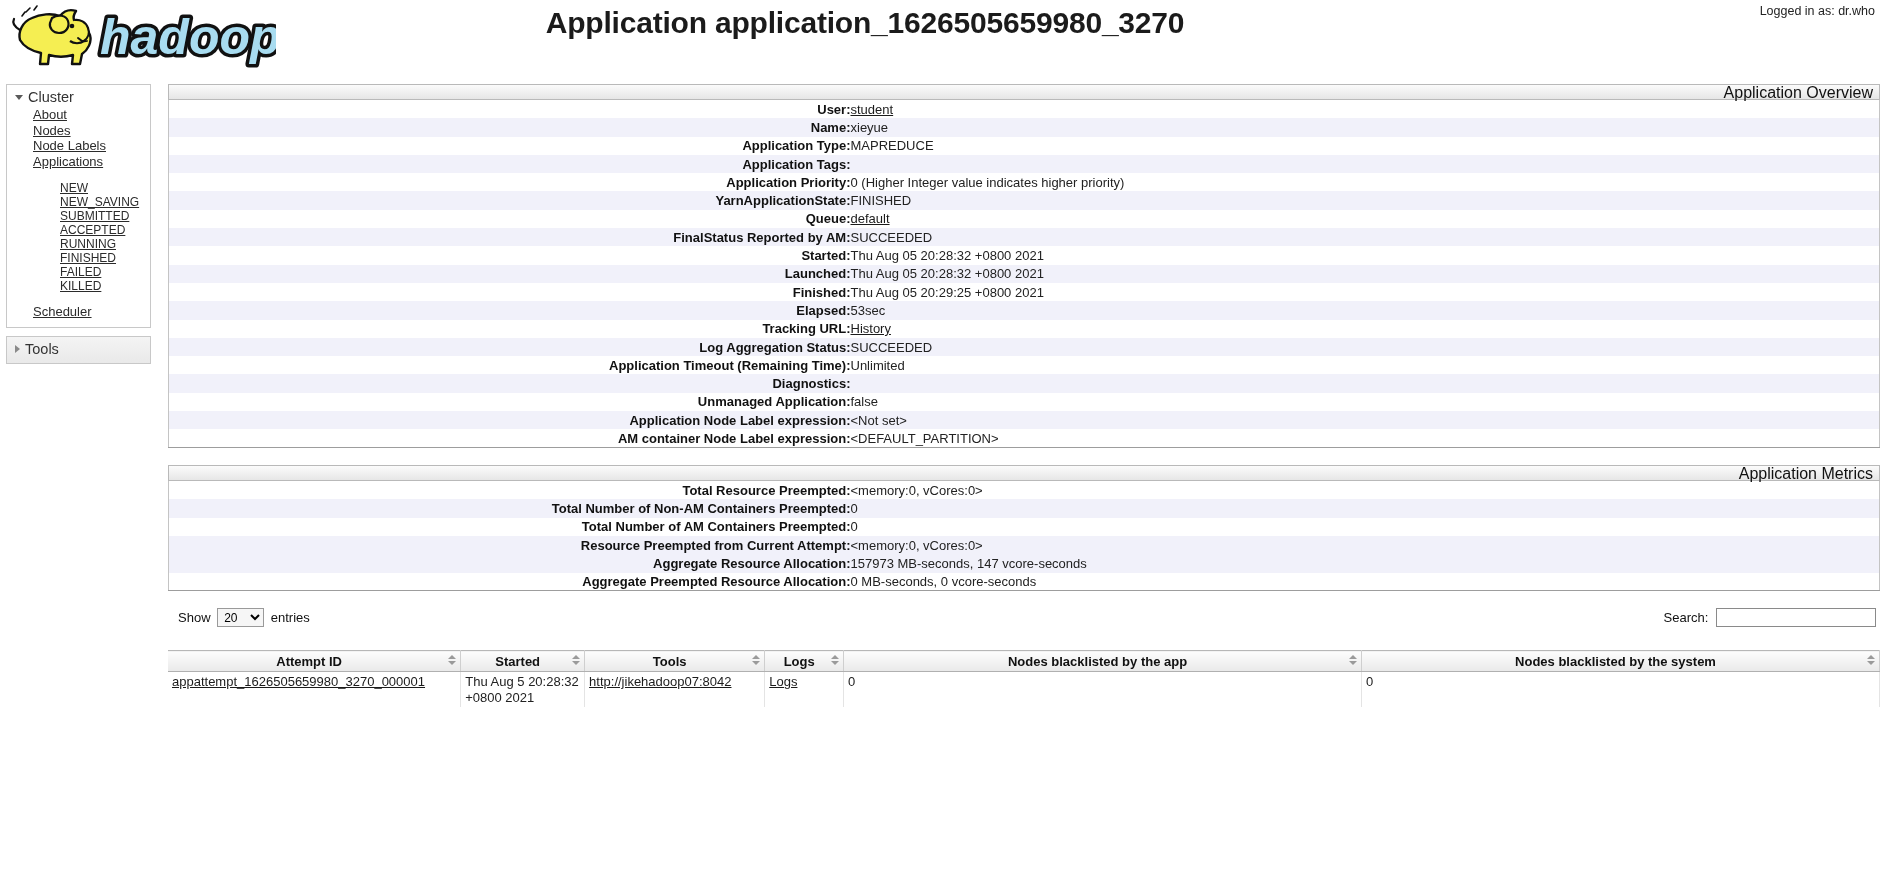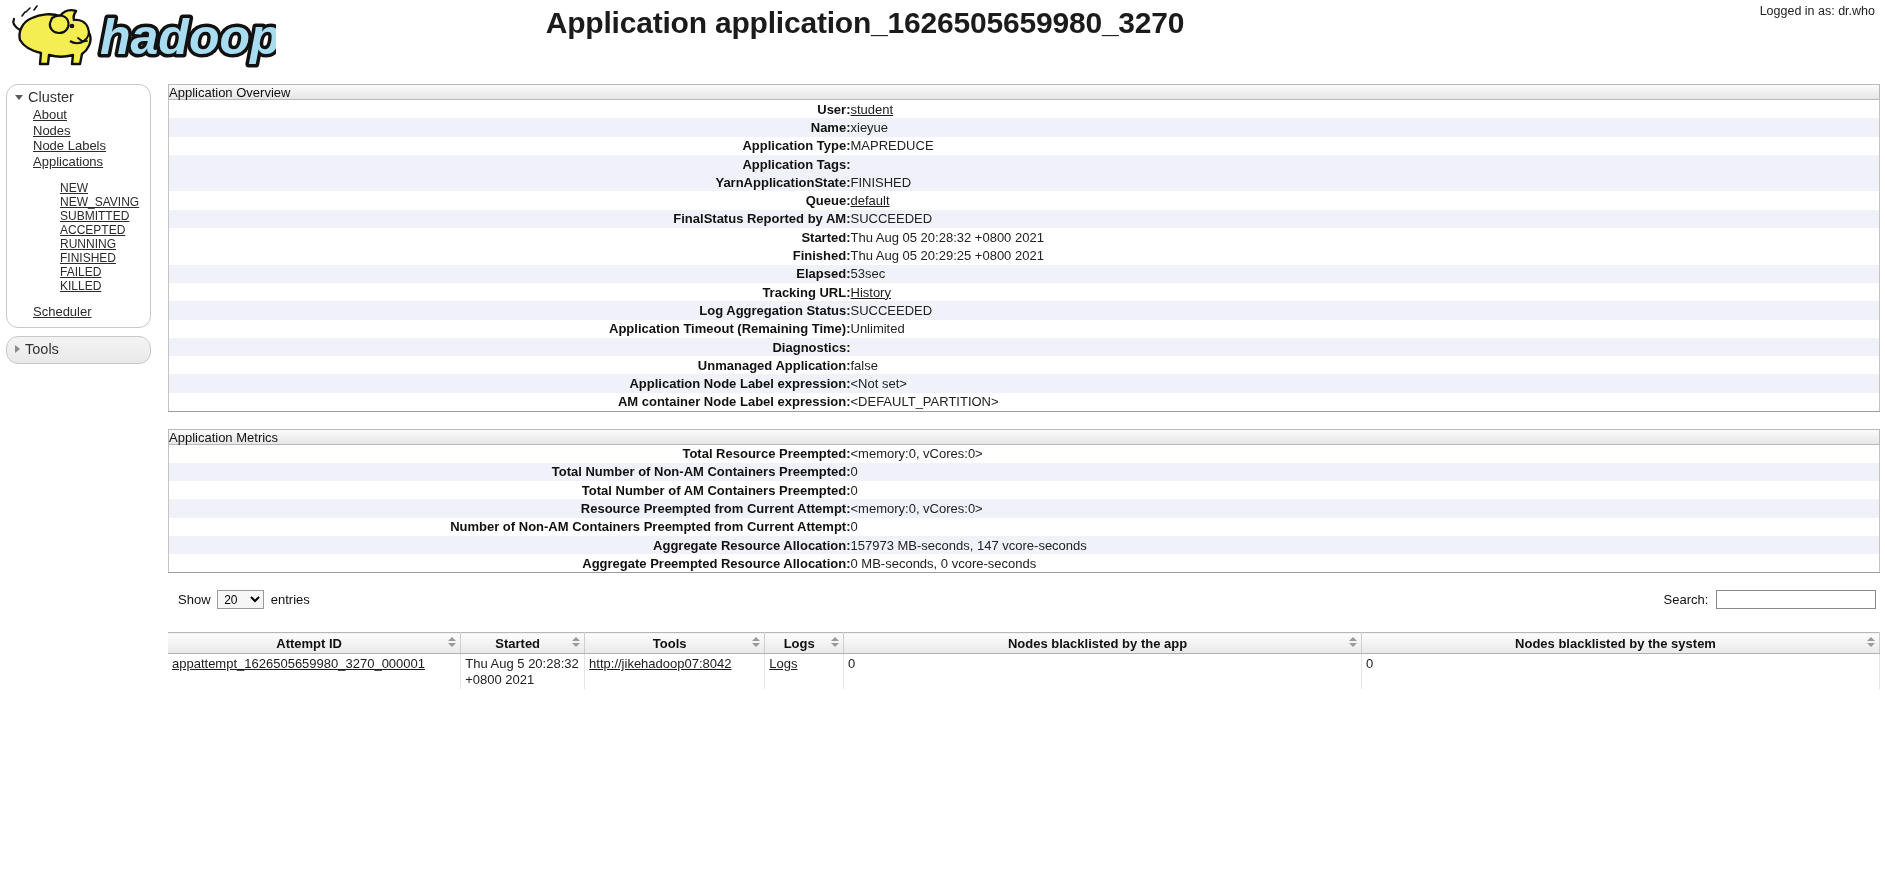--- a/index.html
+++ b/index.html
@@ -35,21 +35,21 @@
     color: #1b1b1b;
     font-family: "Liberation Sans", sans-serif;
   }
 
   
   .sidebar {
     position: absolute; left: 6px; top: 84px; width: 145px;
   }
   .nav-block {
     border: 1px solid #c8c8c8;
-    border-radius: 12px;
+    border-radius: 0;
     background: #ffffff;
     padding: 3px 0 6px 0;
     margin-bottom: 8px;
   }
   .nav-block.collapsed {
     background: linear-gradient(#f4f4f4,#e9e9e9);
     padding: 3px 0 4px 0;
   }
   .nav-head {
     font-size: 14.5px;
@@ -83,22 +83,23 @@
   .nav-sublist .nav-link { font-size: 12px; }
 
   
   .content { position: absolute; left: 168px; top: 84px; width: 1712px; }
 
   .panel { margin-bottom: 17px; }
   .panel-head {
     background: linear-gradient(#fbfbfb,#e6e6e6);
     border: 1px solid #b9b9b9;
     height: 16px;
-    padding: 1px 6px 2px 0;
-    font-size: 13px;
+    text-align: right;
+    padding: 1px 6px 2px 12px;
+    font-size: 16px;
     color: #111;
     line-height: 13px;
   }
   table.kv {
     width: 100%;
     border-collapse: collapse;
     border-left: 1px solid #c4c4c4;
     border-right: 1px solid #c4c4c4;
     border-bottom: 1px solid #9d9d9d;
     table-layout: fixed;
@@ -267,34 +268,42 @@
             <td class="kv-value">xieyue</td>
           </tr>
         <tr class="odd">
             <td class="kv-label">Application Type:</td>
             <td class="kv-value">MAPREDUCE</td>
           </tr>
         <tr class="even">
             <td class="kv-label">Application Tags:</td>
             <td class="kv-value"></td>
           </tr>
+        <tr class="odd">
+            <td class="kv-label">Application Priority:</td>
+            <td class="kv-value">0 (Higher Integer value indicates higher priority)</td>
+          </tr>
         <tr class="even">
             <td class="kv-label">YarnApplicationState:</td>
             <td class="kv-value">FINISHED</td>
           </tr>
         <tr class="odd">
             <td class="kv-label">Queue:</td>
             <td class="kv-value"><a class="link">default</a></td>
           </tr>
         <tr class="even">
             <td class="kv-label">FinalStatus Reported by AM:</td>
             <td class="kv-value">SUCCEEDED</td>
           </tr>
         <tr class="odd">
             <td class="kv-label">Started:</td>
+            <td class="kv-value">Thu Aug 05 20:28:32 +0800 2021</td>
+          </tr>
+        <tr class="even">
+            <td class="kv-label">Launched:</td>
             <td class="kv-value">Thu Aug 05 20:28:32 +0800 2021</td>
           </tr>
         <tr class="odd">
             <td class="kv-label">Finished:</td>
             <td class="kv-value">Thu Aug 05 20:29:25 +0800 2021</td>
           </tr>
         <tr class="even">
             <td class="kv-label">Elapsed:</td>
             <td class="kv-value">53sec</td>
           </tr>
@@ -342,24 +351,20 @@
             <td class="kv-label">Total Number of Non-AM Containers Preempted:</td>
             <td class="kv-value">0</td>
           </tr>
         <tr class="odd">
             <td class="kv-label">Total Number of AM Containers Preempted:</td>
             <td class="kv-value">0</td>
           </tr>
         <tr class="even">
             <td class="kv-label">Resource Preempted from Current Attempt:</td>
             <td class="kv-value">&lt;memory:0, vCores:0&gt;</td>
-          </tr>
-        <tr class="odd">
-            <td class="kv-label">Number of Non-AM Containers Preempted from Current Attempt:</td>
-            <td class="kv-value">0</td>
           </tr>
         <tr class="even">
             <td class="kv-label">Aggregate Resource Allocation:</td>
             <td class="kv-value">157973 MB-seconds, 147 vcore-seconds</td>
           </tr>
         <tr class="odd">
             <td class="kv-label">Aggregate Preempted Resource Allocation:</td>
             <td class="kv-value">0 MB-seconds, 0 vcore-seconds</td>
           </tr>
       </tbody>

